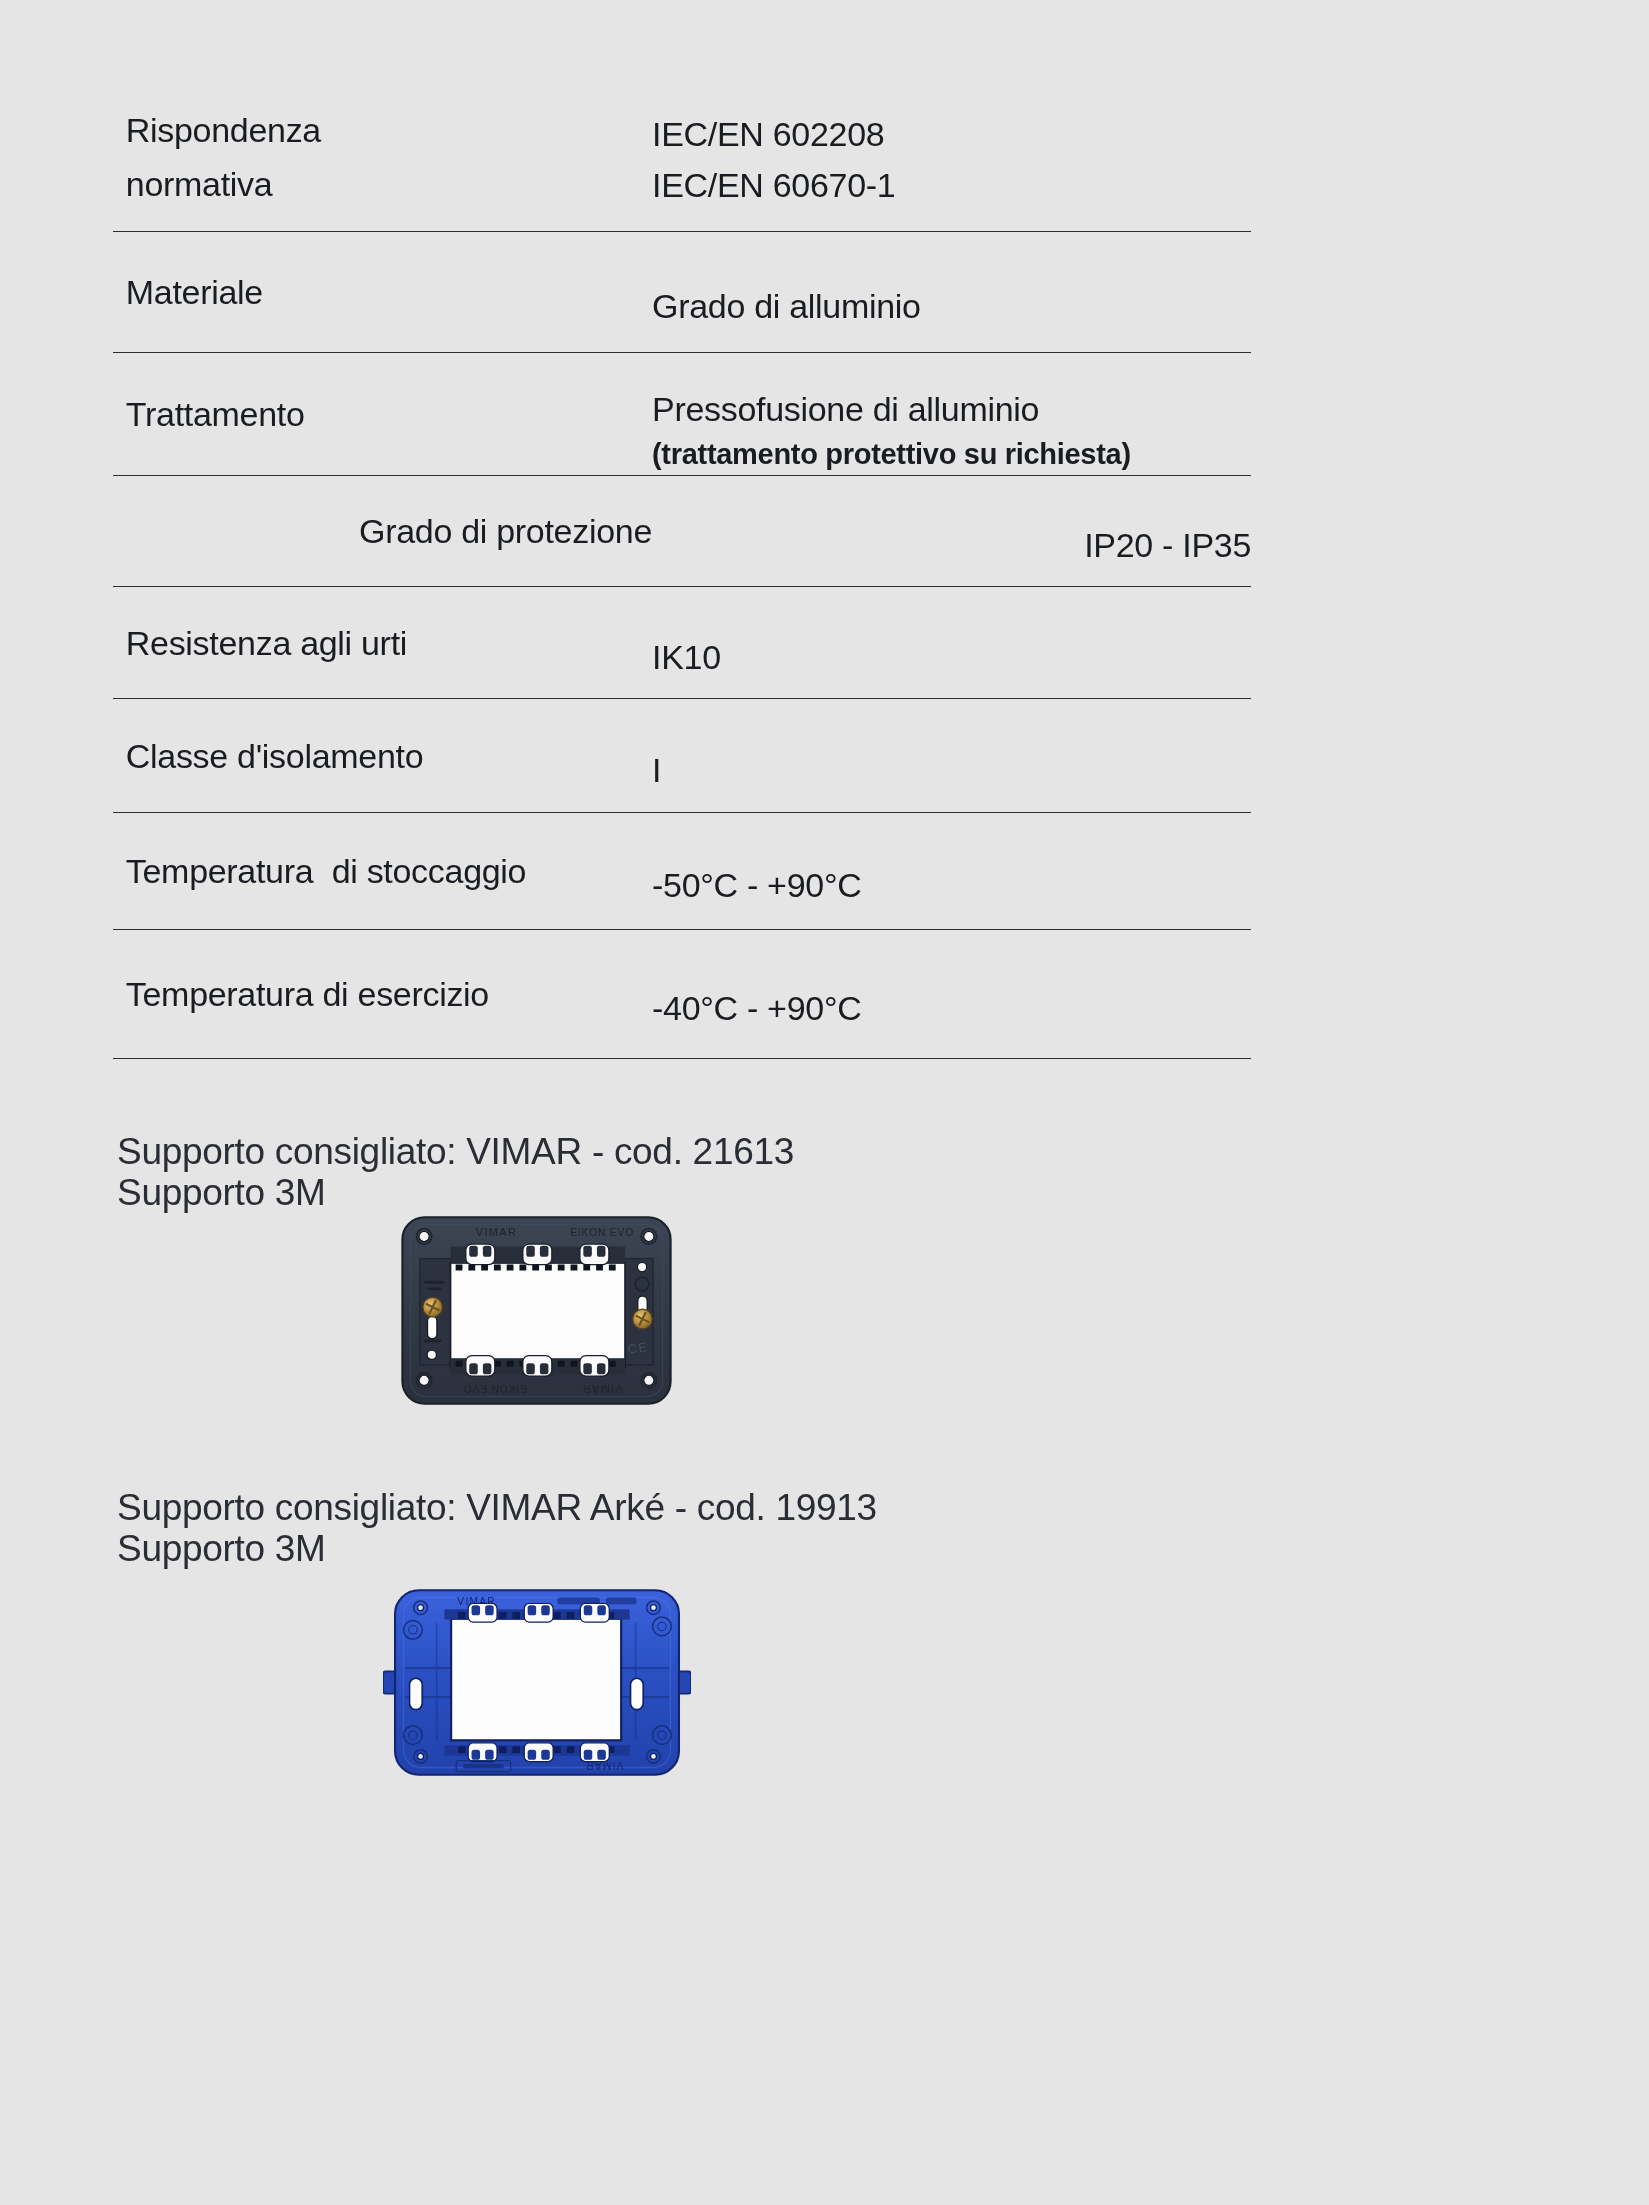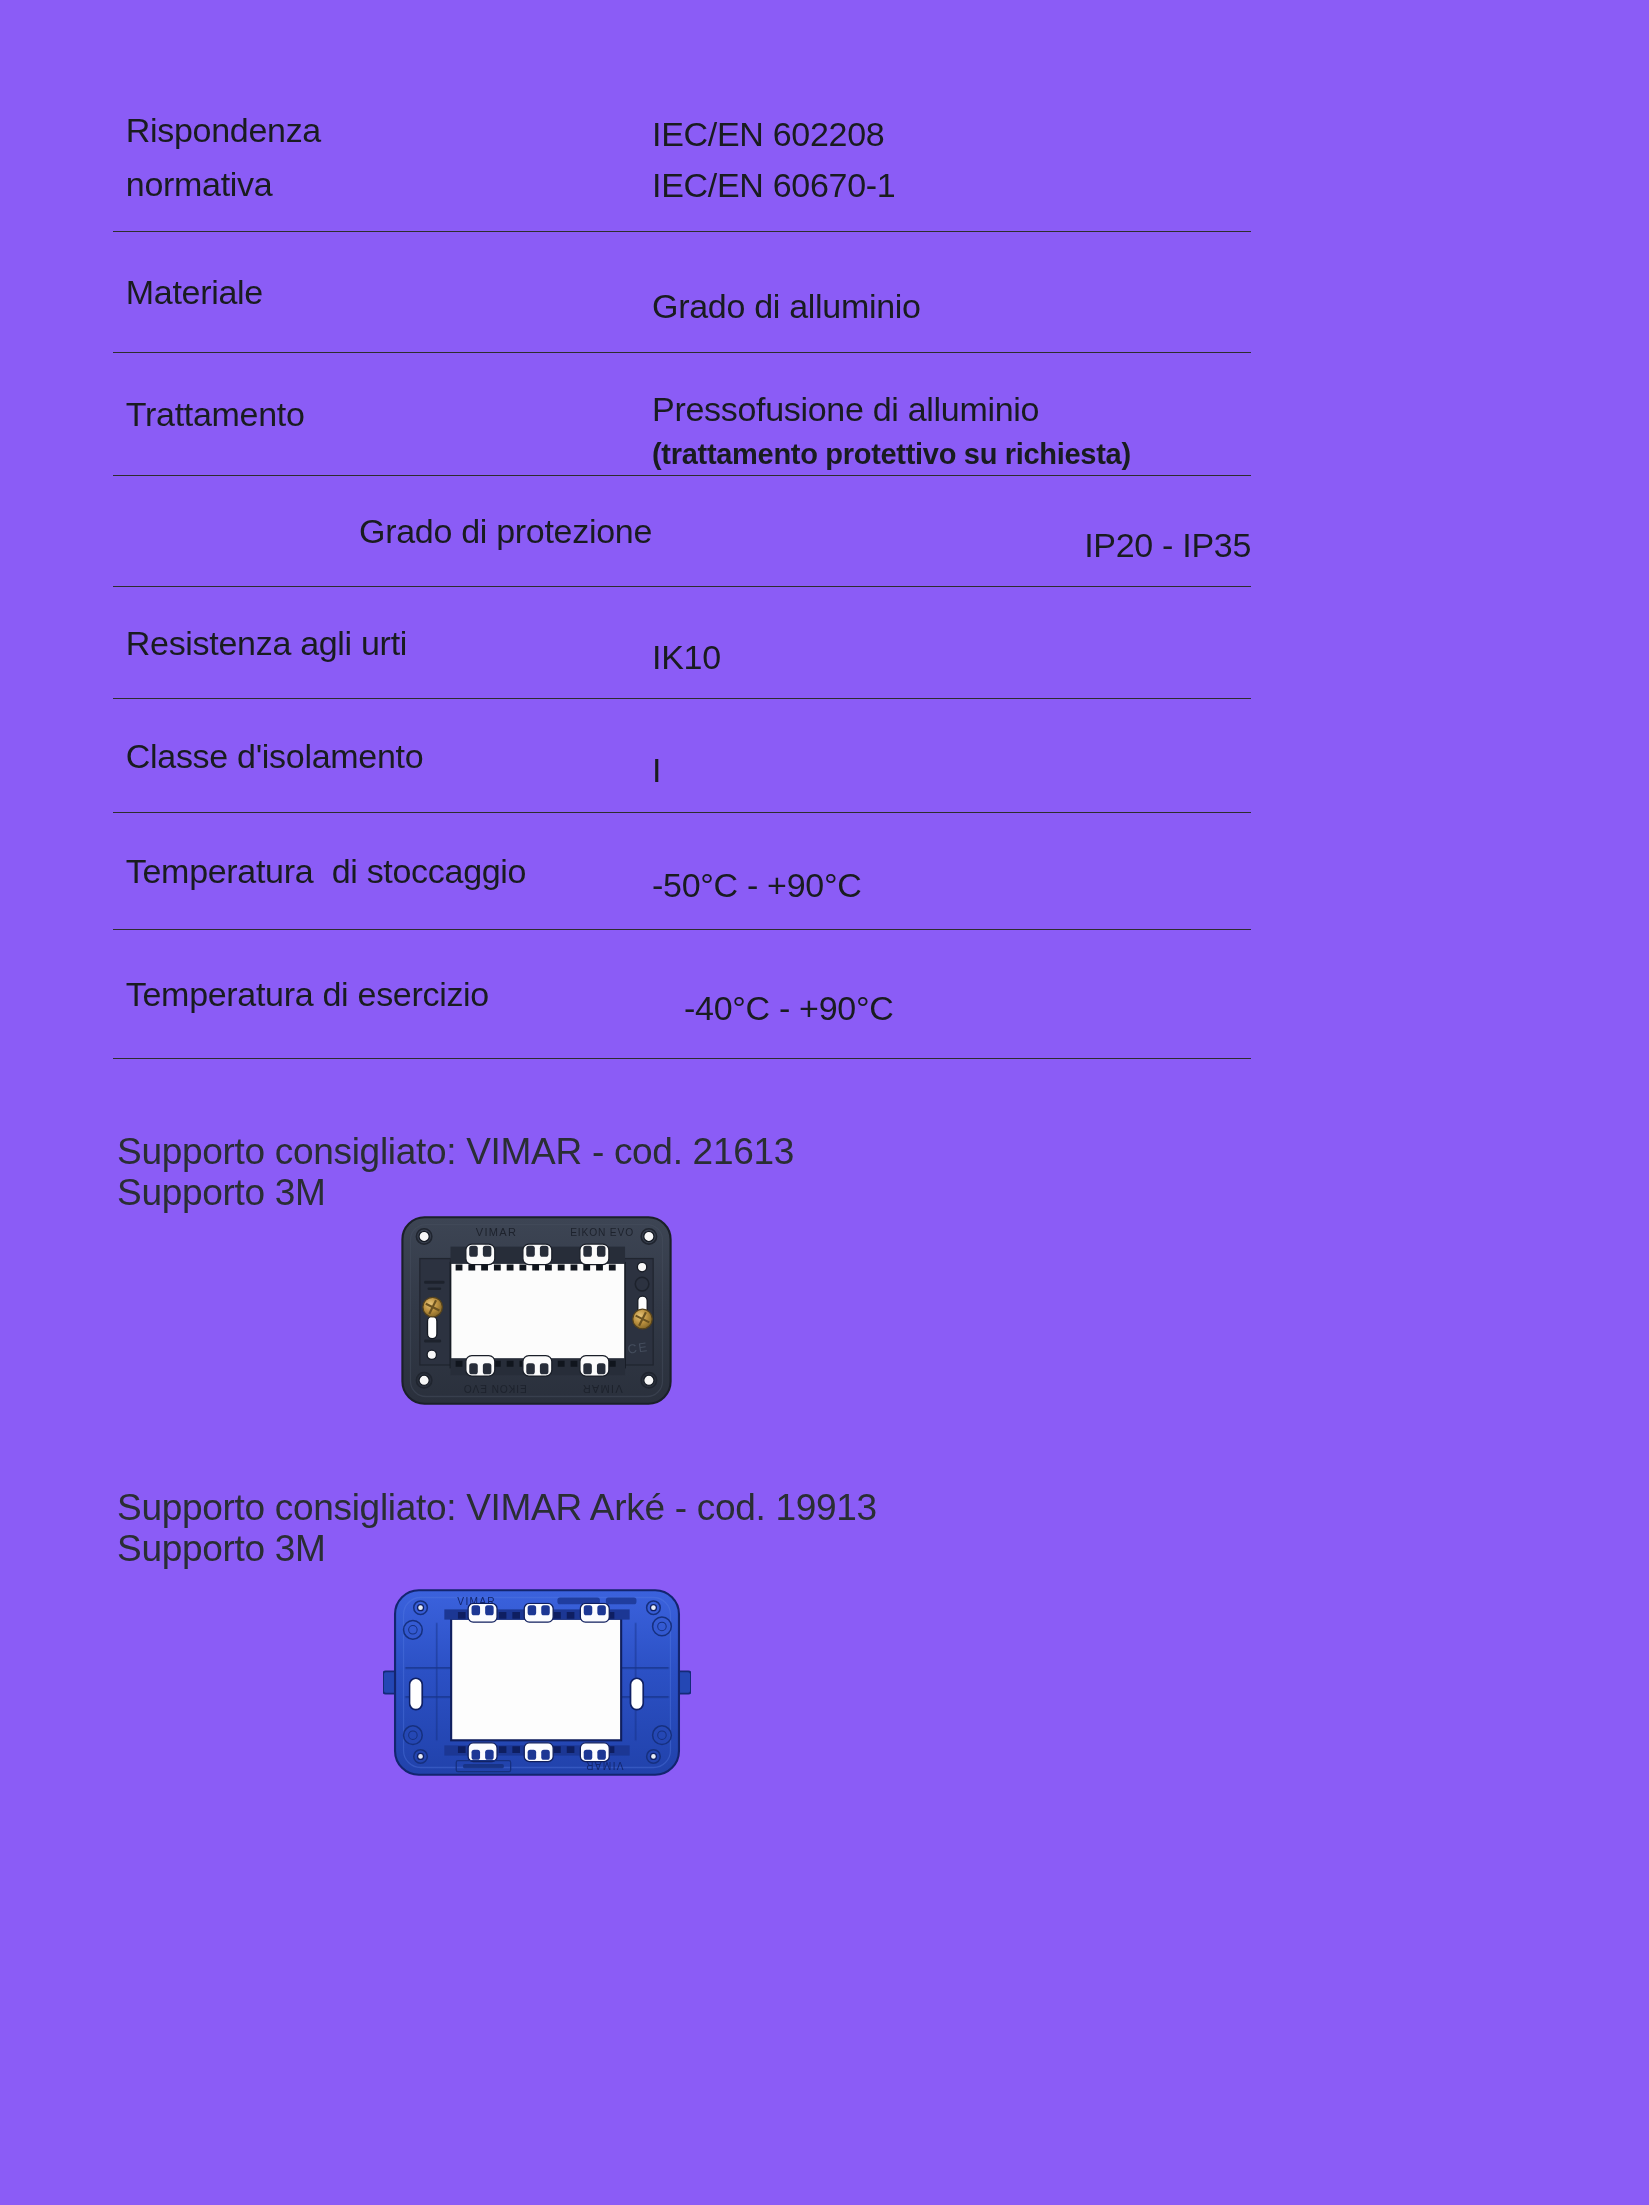--- a/index.html
+++ b/index.html
@@ -1,34 +1,34 @@
 <!DOCTYPE html>
 <html style="font-size:13.6px"><head>
 <meta charset="utf-8">
 <style>
   html,body { margin:0; padding:0; background:#ffffff; }
   .page {
-    position:relative; width:1649px; height:2205px; background:#8b5cf6;
+    position:relative; width:1649px; height:2205px; background:#e5e5e5;
     font-family:"Liberation Sans", sans-serif; color:#1a1d21; overflow:hidden;
   }
 
   
   .spec-table { position:absolute; left:113px; top:0; width:1138px; }
   .spec-row {
     display:flex; align-items:center; box-sizing:border-box;
     border-bottom:1.7px solid #2e2e2e;
   }
   .spec-row:nth-child(1){ height:232px; align-items:flex-end; padding-bottom:20.4px; }
   .spec-row:nth-child(2){ height:121px; }
   .spec-row:nth-child(3){ height:123px; }
   .spec-row:nth-child(4){ height:111px;text-align:right; }
   .spec-row:nth-child(5){ height:112px; }
   .spec-row:nth-child(6){ height:114px; }
   .spec-row:nth-child(7){ height:117px; }
-  .spec-row:nth-child(8){ height:129px;gap:32px; }
+  .spec-row:nth-child(8){ height:129px; }
   .spec-row .label {
     width:539px; padding-left:12.8px; box-sizing:border-box;
     font-size:34px; letter-spacing:-0.3px; color:#191c20; white-space:pre;
   }
   .spec-row .label .lline { line-height:54px; }
   .spec-row .value { flex:1; font-size:34px; letter-spacing:-0.3px; color:#191c20;margin-top:29px; }
   .spec-row .value .vline { line-height:51px; white-space:pre; }
   .spec-row .value .vnote { font-size:29px; line-height:39px; white-space:pre;font-weight:bold; }
 
   

